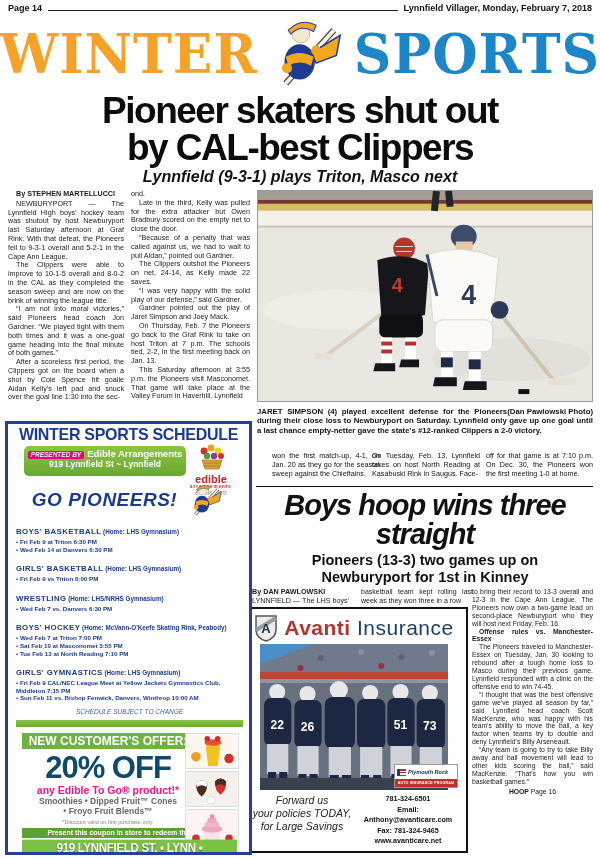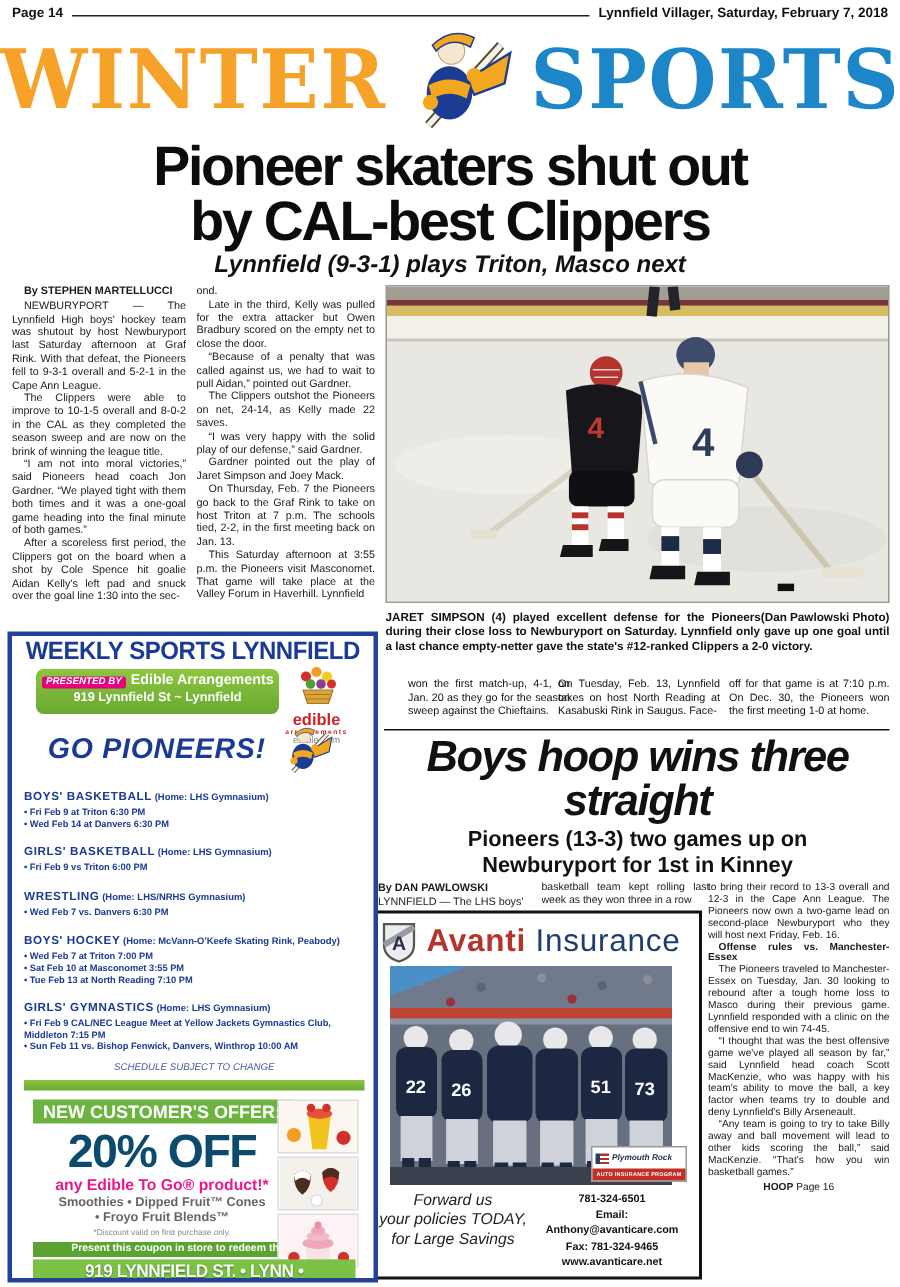--- a/index.html
+++ b/index.html
@@ -117,21 +117,21 @@
     <circle cx="15" cy="42" r="4" fill="#F2A71F"></circle>
     <circle cx="38" cy="28" r="4" fill="#F2A71F"></circle>
   </symbol>
 </svg>
 
 <div class="page">
 
   <header class="pagehead">
     <span>Page 14</span>
     <span class="lead-line"></span>
-    <span>Lynnfield Villager, Saturday, February 7, 2018</span>
+    <span>Lynnfield Villager, Monday, February 7, 2018</span>
   </header>
 
   <div class="banner">
     <span class="banner-word winter">WINTER</span>
     <svg class="banner-mascot" viewBox="0 0 60 60">
         <use href="#mascot"></use>
       </svg>
     <span class="banner-word sports">SPORTS</span>
   </div>
 
@@ -321,21 +321,21 @@
       <div class="avanti-contact">
         <div>781-324-6501</div>
         <div>Email: Anthony@avanticare.com</div>
         <div>Fax: 781-324-9465</div>
         <div>www.avanticare.net</div>
       </div>
     </div>
   </div>
 
   <aside class="sched-box">
-    <div class="sched-title">WEEKLY SPORTS LYNNFIELD</div>
+    <div class="sched-title">WINTER SPORTS SCHEDULE</div>
     <div class="presented">
       <div class="row1"><span class="pb-badge">PRESENTED BY</span><span>Edible Arrangements</span></div>
       <div class="row2">919 Lynnfield St ~ Lynnfield</div>
     </div>
     <div class="edible-logo">
       <svg width="34" height="26" viewBox="0 0 34 26">
         <circle cx="10" cy="7" r="3.4" fill="#D2302C"></circle>
           <circle cx="17" cy="4" r="3.4" fill="#F59B23"></circle>
         <circle cx="24" cy="7" r="3.4" fill="#F2CE1B"></circle>
           <circle cx="13" cy="12" r="3.2" fill="#4F9E36"></circle>

